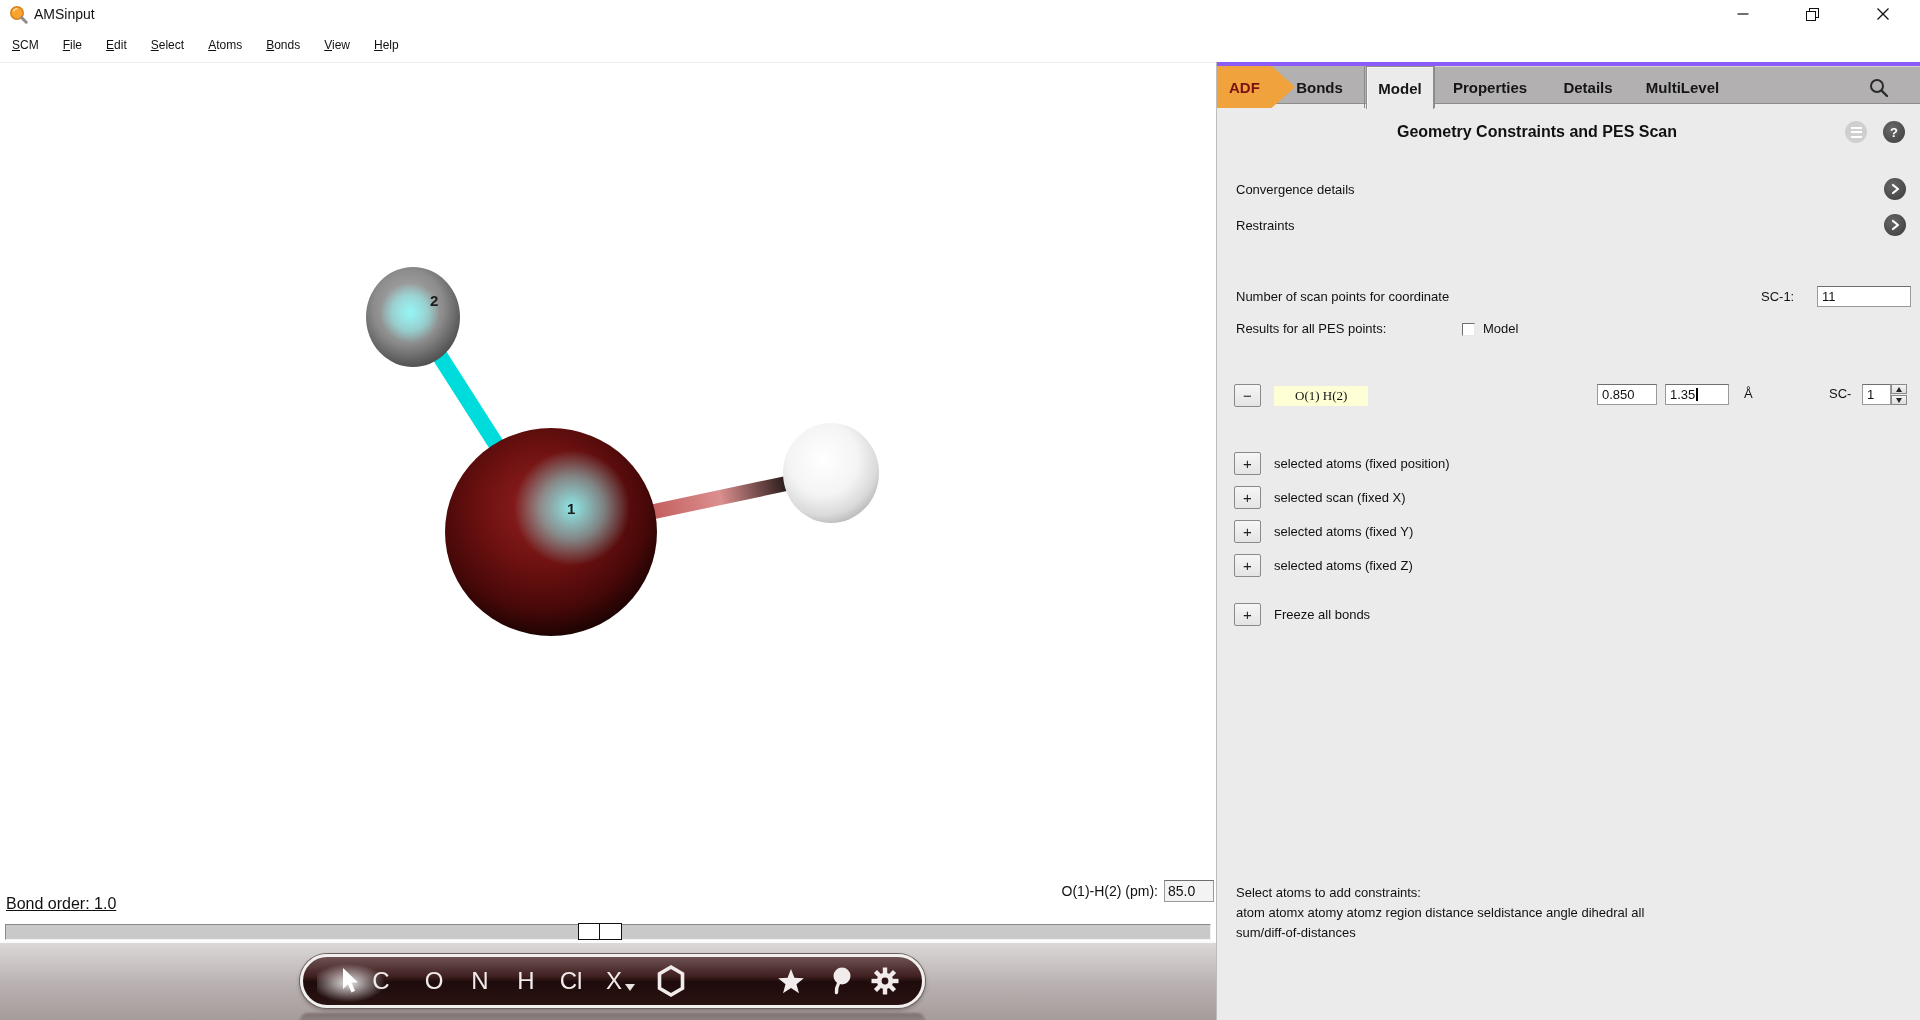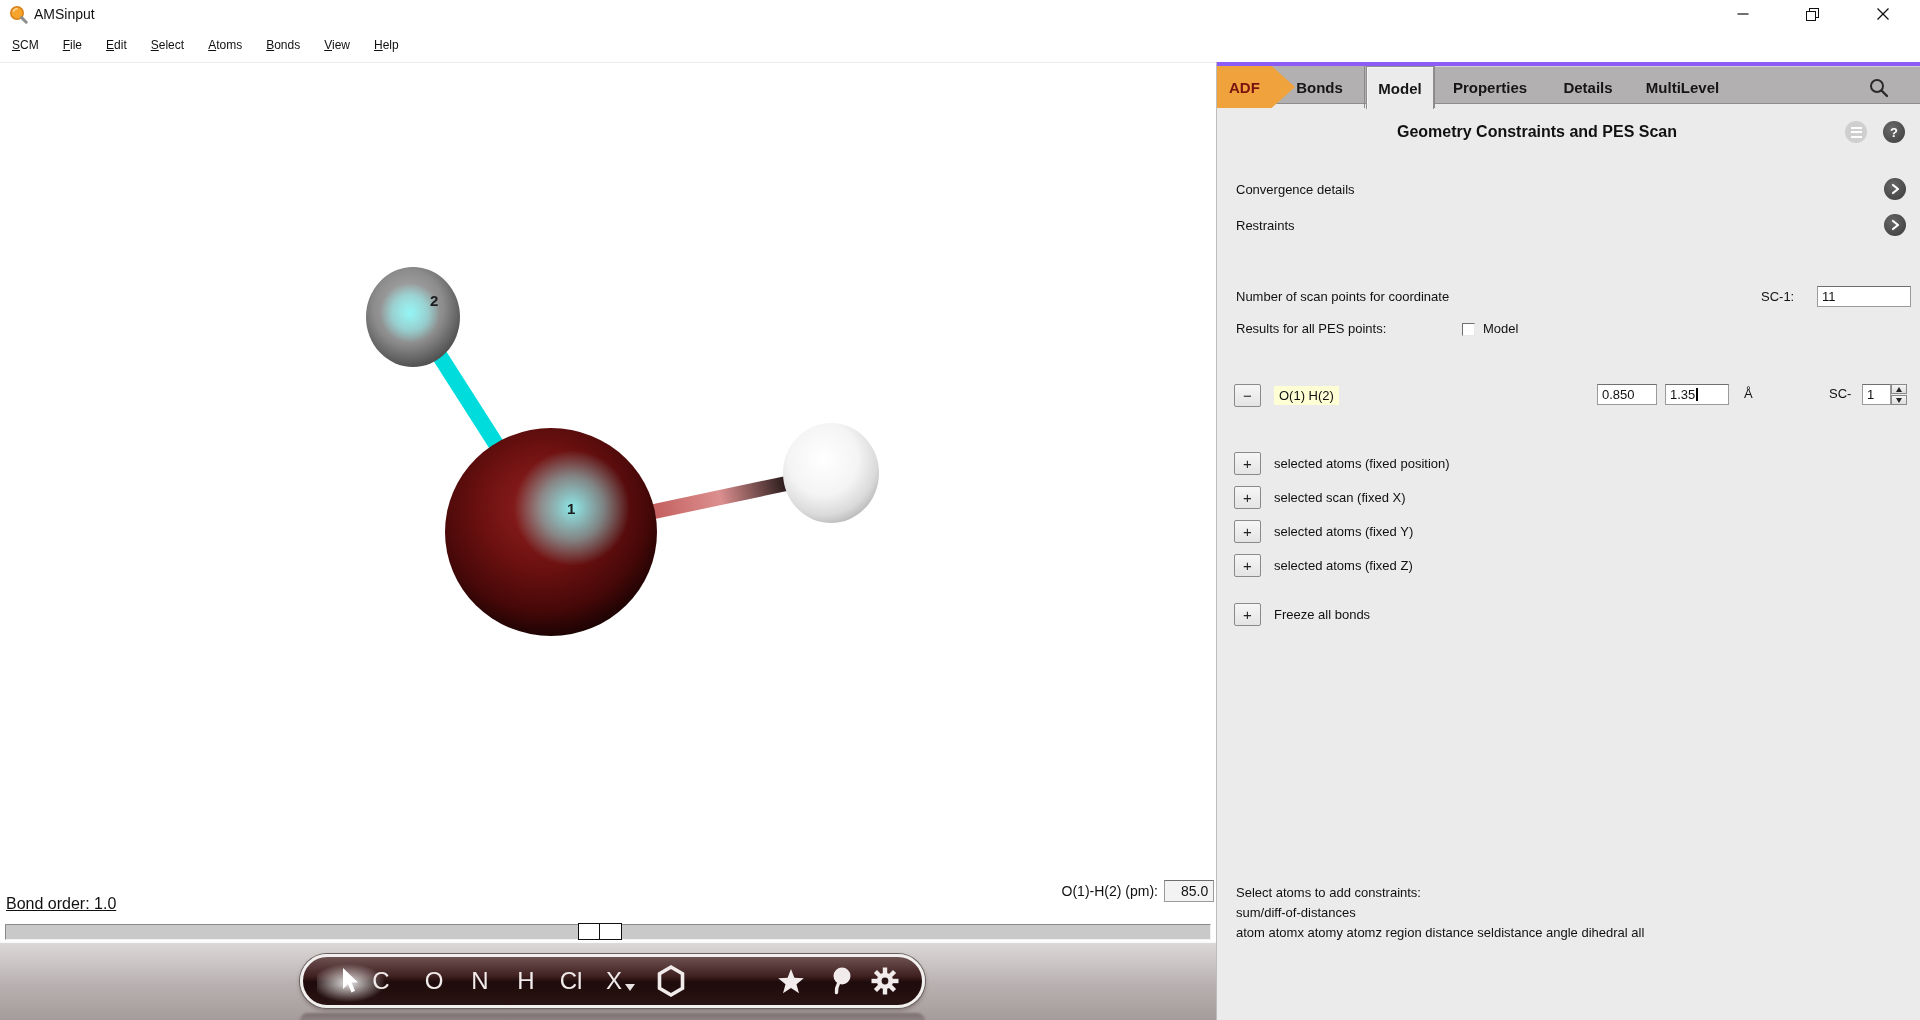--- a/index.html
+++ b/index.html
@@ -17,21 +17,21 @@
   #menubar { position:absolute; left:0; top:28px; width:1216px; height:34px; background:#fff;
              display:flex; align-items:center; padding-left:12px; }
   .menu-item { display:inline-block; font-size:12px; padding:3px 0; margin-right:24px; cursor:default; }
   .menu-item::first-letter { text-decoration:underline; }
 
   
   #viewport { position:absolute; left:0; top:62px; width:1216px; height:862px; background:#fff; border-top:1px solid #ededed; }
   #bond-order { position:absolute; left:6px; top:832px; font-size:16px;text-decoration:underline; }
   #dist-label { position:absolute; left:900px; top:820px; width:258px; text-align:right; font-size:14px; }
   #dist-field { position:absolute; left:1164px; top:817px; width:50px; height:22px; background:#f3f3f3;
-                border:1px solid #9a9a9a; border-top-color:#6f6f6f; font-size:14px; padding:2px 16px; }
+                border:1px solid #9a9a9a; border-top-color:#6f6f6f; font-size:14px; padding:2px 3px; }
 
   
   #slider { position:absolute; left:5px; top:924px; width:1206px; height:16px; background:#c9c9c9;
             border:1px solid; border-color:#8b8b8b #f2f2f2 #f2f2f2 #8b8b8b; }
   #slider-handle { position:absolute; left:572px; top:-2px; width:44px; height:17px; background:#fff;
                    border:1px solid #111; }
   #slider-handle::after { content:""; position:absolute; left:20px; top:0; width:1px; height:15px; background:#111; }
 
   
   #toolstrip { position:absolute; left:0; top:941px; width:1216px; height:79px;
@@ -98,21 +98,21 @@
   #fld-sc1 { left:600px; top:224px; width:94px; }
   #lbl-results { top:259px; }
   #chk-save { position:absolute; left:245px; top:261px; width:13px; height:13px; background:#fff;
               border:1px solid; border-color:#6f6f6f #e8e8e8 #e8e8e8 #6f6f6f; }
   #lbl-save { position:absolute; left:266px; top:259px; }
 
   .sqbtn { position:absolute; left:17px; width:27px; height:23px; background:linear-gradient(#f6f6f6,#e4e4e4);
            border:1px solid #8a8a8a; border-radius:2px; display:flex; align-items:center; justify-content:center;
            font-size:15px; color:#222; }
   #btn-minus { top:322px; }
-  #lbl-constraint { position:absolute; left:57px; top:324px; background:#ffffd6; padding:2px 5px; }
+  #lbl-constraint { position:absolute; left:57px; top:324px; background:#ffffd6; padding:2px 21px;font-family:Liberation Serif, serif; }
   #fld-from { left:380px; top:322px; width:60px; }
   #fld-to   { left:448px; top:322px; width:64px; }
   .caret { display:inline-block; width:1.5px; height:13px; background:#000; vertical-align:-2px; margin-left:1px; }
   #lbl-unit { position:absolute; left:527px; top:324px; }
   #lbl-sc   { position:absolute; left:612px; top:324px; }
   #fld-sc   { left:645px; top:322px; width:29px; }
   #spin { position:absolute; left:674px; top:322px; width:16px; height:21px; }
   .spinbtn { position:absolute; left:0; width:16px; height:10px; background:linear-gradient(#f4f4f4,#dedede);
              border:1px solid #8a8a8a; display:flex; align-items:center; justify-content:center; }
   #spin-up { top:0; } #spin-down { top:11px; }
@@ -362,16 +362,16 @@
   <span class="addlabel" id="lbl-add-x">selected scan (fixed X)</span>
   <div class="sqbtn" id="btn-add-y">+</div>
   <span class="addlabel" id="lbl-add-y">selected atoms (fixed Y)</span>
   <div class="sqbtn" id="btn-add-z">+</div>
   <span class="addlabel" id="lbl-add-z">selected atoms (fixed Z)</span>
   <div class="sqbtn" id="btn-freeze">+</div>
   <span class="addlabel" id="lbl-freeze">Freeze all bonds</span>
 
   <div id="help-block">
     <div>Select atoms to add constraints:</div>
+    <div>atom atomx atomy atomz region distance seldistance angle dihedral all</div>
     <div>sum/diff-of-distances</div>
-    <div>atom atomx atomy atomz region distance seldistance angle dihedral all</div>
   </div>
 </div>
 
 </body></html>

